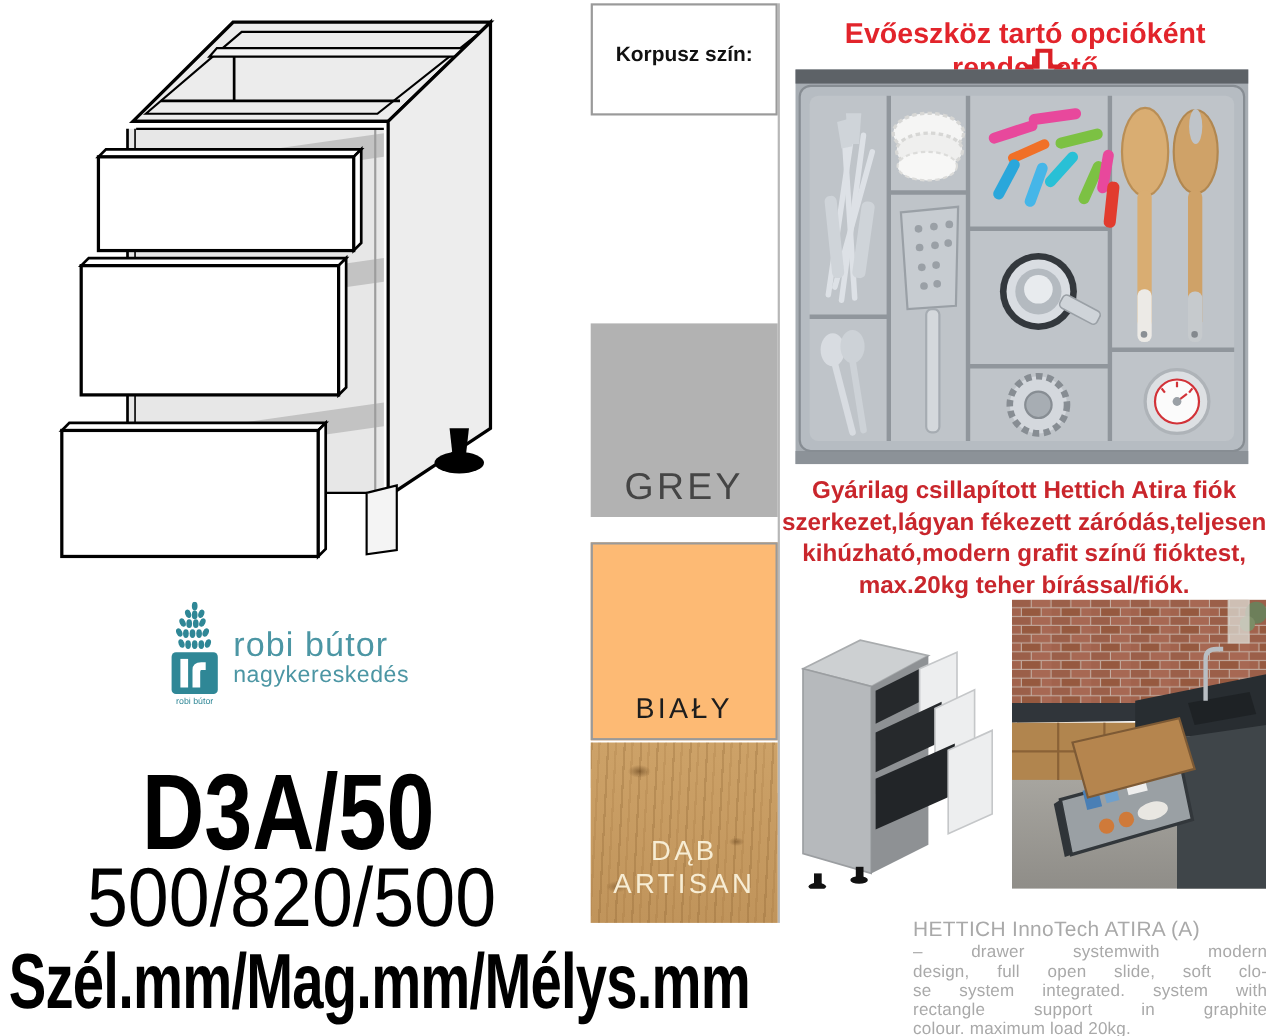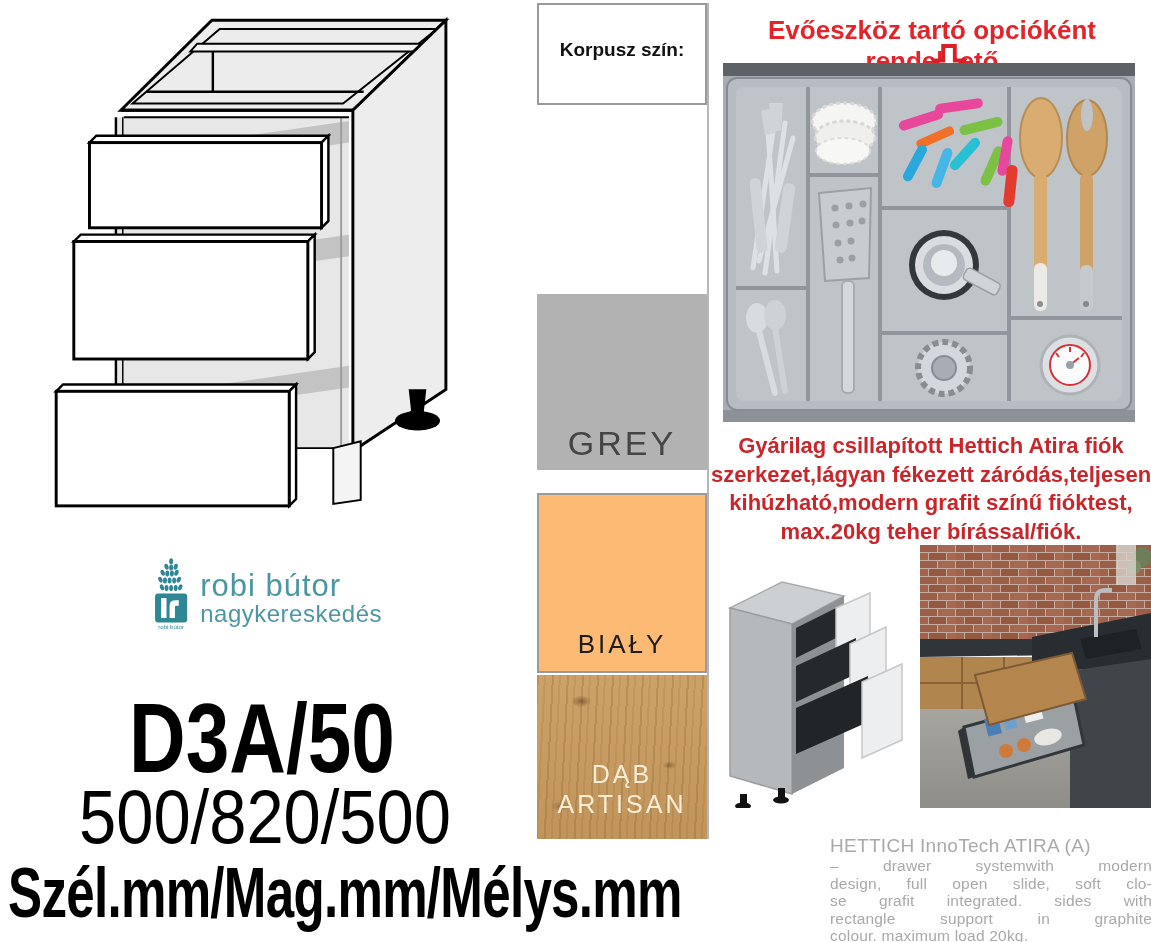--- a/index.html
+++ b/index.html
@@ -8,21 +8,21 @@
     font-family:"Liberation Sans", sans-serif;overflow:hidden;
   }
   .abs{position:absolute;}
 
   
   #cabinet-drawing{left:18px;top:0;width:470px;height:530px;}
 
   #logo{left:152px;top:547px;width:230px;height:96px;display:flex;gap:10px;}
   #logo .words{display:flex;flex-direction:column;justify-content:center;padding-top:6px;}
   .logo-name{font-size:31px;color:#4c96a4;letter-spacing:1px;line-height:32px;font-weight:400;}
-  .logo-sub{font-size:24px;color:#4c96a4;letter-spacing:.5px;line-height:24px;}
+  .logo-sub{font-size:21px;color:#4c96a4;letter-spacing:.5px;line-height:24px;}
 
   .code{left:0;top:690px;width:524px;text-align:center;font-size:98px;font-weight:700;
         color:#000;line-height:96px;transform:scaleX(.80);transform-origin:50% 50%;white-space:nowrap;}
   .dims{left:0;top:780px;width:530px;text-align:center;font-size:76px;font-weight:400;
         color:#000;line-height:74px;transform:scaleX(.88);transform-origin:50% 50%;white-space:nowrap;}
   .legend{left:8px;top:858px;font-size:71px;font-weight:700;color:#000;line-height:70px;
         transform:scaleX(.72);transform-origin:0 50%;white-space:nowrap;letter-spacing:-1px;}
 
   
   #color-column{left:537px;top:3px;width:170px;height:836px;border-right:2px solid #b7b7b7;}
@@ -360,16 +360,16 @@
     <ellipse cx="128" cy="192" rx="14" ry="8" fill="#e9e7e2" transform="rotate(-14 128 192)"></ellipse>
     <polygon points="55,130 152,108 166,154 69,180" fill="#b5854e" stroke="#7d5a35" stroke-width="2"></polygon>
     <polygon points="44,182 54,232 48,234 38,186" fill="#2f3438"></polygon>
   </svg>
 </div>
 
 <div class="abs" id="hettich">
   <div class="h-title">HETTICH InnoTech ATIRA (A)</div>
   <div class="h-line">–  drawer  systemwith  modern</div>
   <div class="h-line">design, full open slide, soft clo-</div>
-  <div class="h-line">se grafit integrated. sides with</div>
+  <div class="h-line">se system integrated. system with</div>
   <div class="h-line">rectangle  support  in  graphite</div>
   <div class="h-line last">colour. maximum load 20kg.</div>
 </div>
 
 </body></html>

